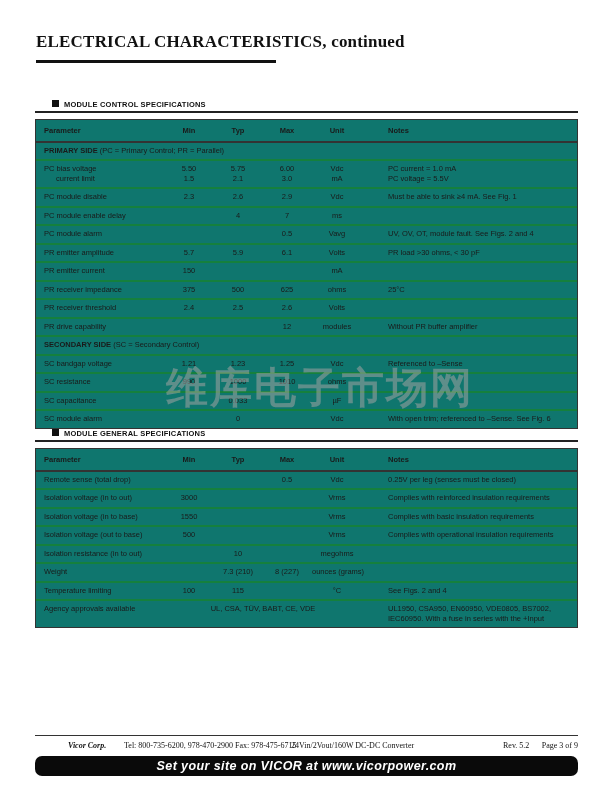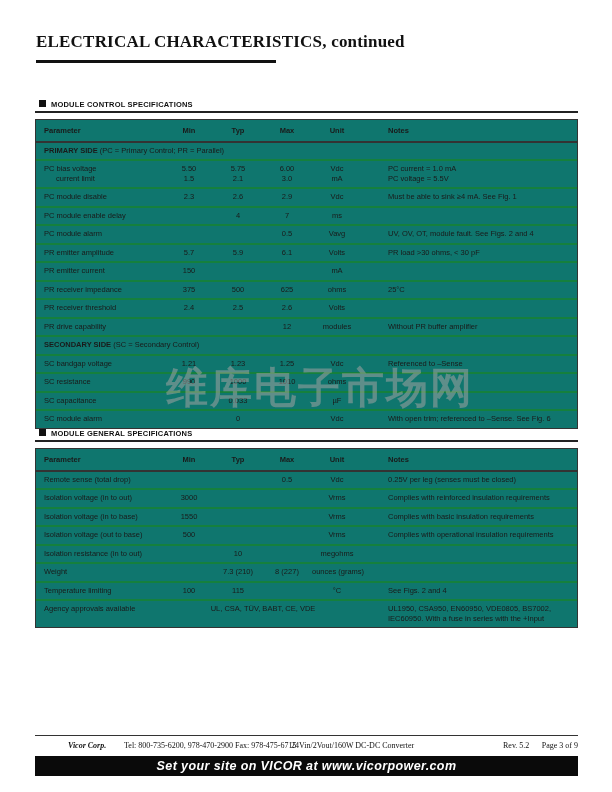--- a/index.html
+++ b/index.html
@@ -3,21 +3,21 @@
 <meta charset="utf-8">
 <style>
   html,body{margin:0;padding:0;background:#fff;}
   .page{position:relative;width:612px;height:792px;background:#fff;overflow:hidden;
         font-family:"Liberation Sans",sans-serif;color:#1a1a1a;}
   
   .doc-title{position:absolute;left:36px;top:32px;font-family:"Liberation Serif",serif;
              font-weight:bold;font-size:17px;letter-spacing:.2px;color:#111;}
   .title-rule{position:absolute;left:36px;top:60px;width:240px;height:3px;background:#111;}
   
-  .sec-head{position:absolute;left:39px;display:flex;align-items:flex-start;gap:5px;
+  .sec-head{position:absolute;left:52px;display:flex;align-items:flex-start;gap:5px;
             font-size:7.5px;font-weight:bold;letter-spacing:.2px;color:#111;}
   .sq{width:7px;height:7px;background:#111;display:inline-block;}
   .sec-rule{position:absolute;left:35px;width:543px;height:2px;background:#222;}
   
   .spec-table{position:absolute;left:35px;width:543px;border:1px solid #333;background:#0f766e;
               box-sizing:border-box;font-size:7.5px;}
   .trow{display:flex;align-items:flex-start;padding:3px 0 4px;}
   .trow + .trow{border-top:2px solid #15803d;}
   .thead{font-weight:bold;border-bottom:2px solid #333;padding:6px 0 5px;}
   .thead + .trow{border-top:none;}
@@ -39,21 +39,21 @@
   .foot-rule{position:absolute;left:35px;top:735px;width:543px;height:1px;background:#333;}
   .foot-row{position:absolute;left:35px;top:741px;width:543px;height:12px;
             font-family:"Liberation Serif",serif;font-size:8px;color:#111;}
   .foot-row span{position:absolute;top:0;white-space:nowrap;margin-left:32px;}
   .foot-co{left:1px;font-weight:bold;font-style:italic;}
   .foot-contact{left:57px;}
   .foot-prod{left:224px;}
   .foot-rev{left:436px;}
   .foot-page{right:0;}
   .banner{position:absolute;left:35px;top:756px;width:543px;height:20px;background:#0a0a0a;
-          display:flex;align-items:center;justify-content:center;}
+          display:flex;align-items:center;justify-content:center;border-radius:7px;}
   .banner span{color:#fff;font-weight:bold;font-style:italic;font-size:12.5px;letter-spacing:.4px;}
 </style>
 </head>
 <body>
 
 <div class="page">
 
   <div class="doc-title">ELECTRICAL CHARACTERISTICS, continued</div>
   <div class="title-rule"></div>
 

